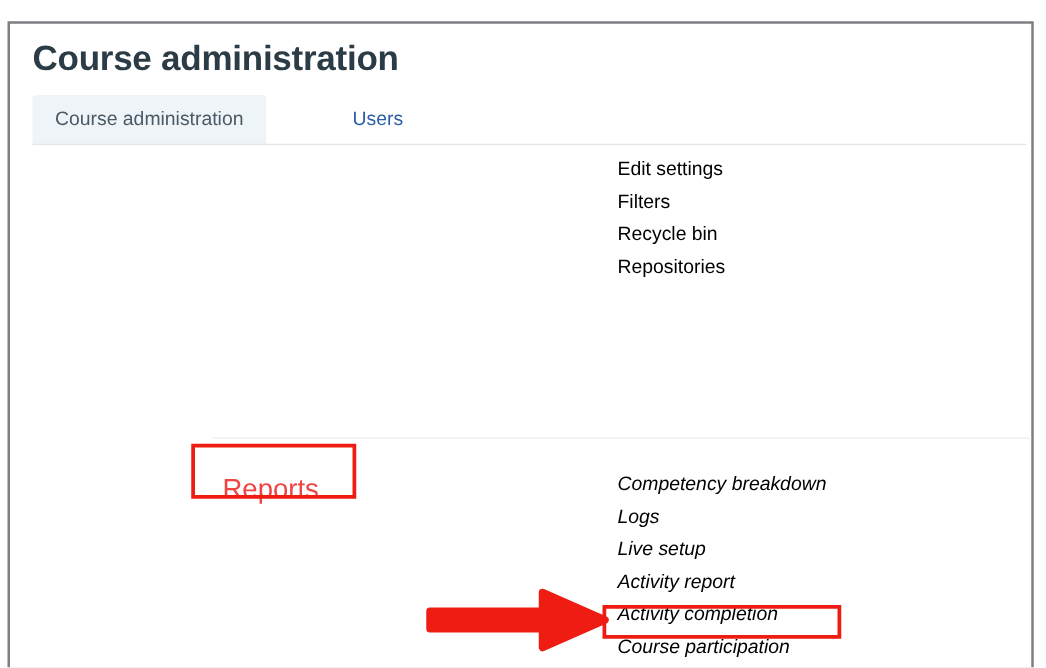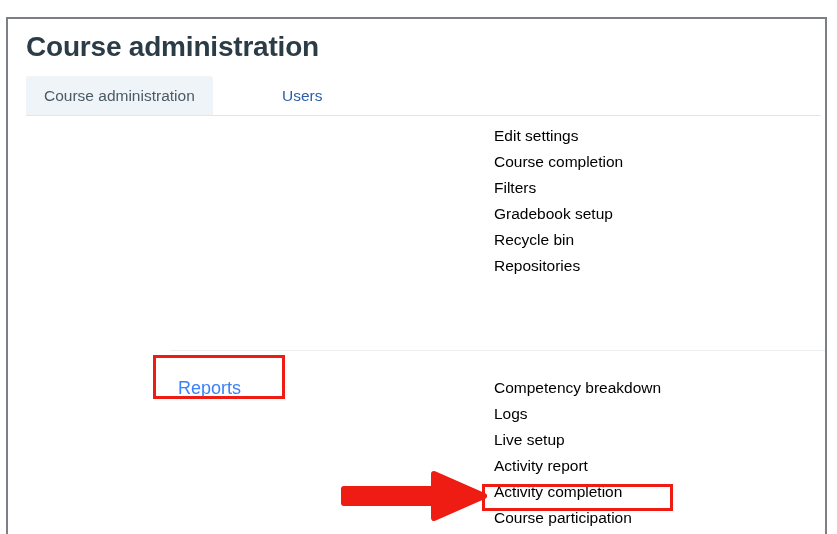--- a/index.html
+++ b/index.html
@@ -109,39 +109,39 @@
     left: 162px;
     top: 227px;
     width: 655px;
     height: 1px;
     background: #eceef0;
   }
 
   .section-heading {
     position: absolute;
     left: 0;
-    font-size: 18px;
-    color: #3b82f6;
+    font-size: 22px;
+    color: #ef4444;
     white-space: nowrap;
   }
   .heading-reports {
     left: 164px;
     top: 25px;
     padding: 2px 6px;
   }
 
   .link-list {
     position: absolute;
     left: 486px;
     top: 0;
     margin: 0;
     padding: 0;
     list-style: none;
   }
-  .link-list-reports { top: 24px; }
+  .link-list-reports { top: 24px; font-style: italic; }
 
   .link-item {
     font-size: 15.5px;
     line-height: 26px;
     color: #000000;
     white-space: nowrap;
     cursor: pointer;
     display: block;
     width: max-content;
   }
@@ -197,23 +197,21 @@
         <span>Users</span>
       </div>
     </div>
     <div class="tabs-rule"></div>
 
     <div class="content">
 
       <div class="section section-settings">
         <ul class="link-list">
           <li class="link-item">Edit settings</li>
-          <li class="link-item">Course completion</li>
           <li class="link-item">Filters</li>
-          <li class="link-item">Gradebook setup</li>
           <li class="link-item">Recycle bin</li>
           <li class="link-item">Repositories</li>
         </ul>
       </div>
 
       <div class="section-divider"></div>
 
       <div class="section section-reports">
         <div class="section-heading heading-reports">Reports</div>
 

